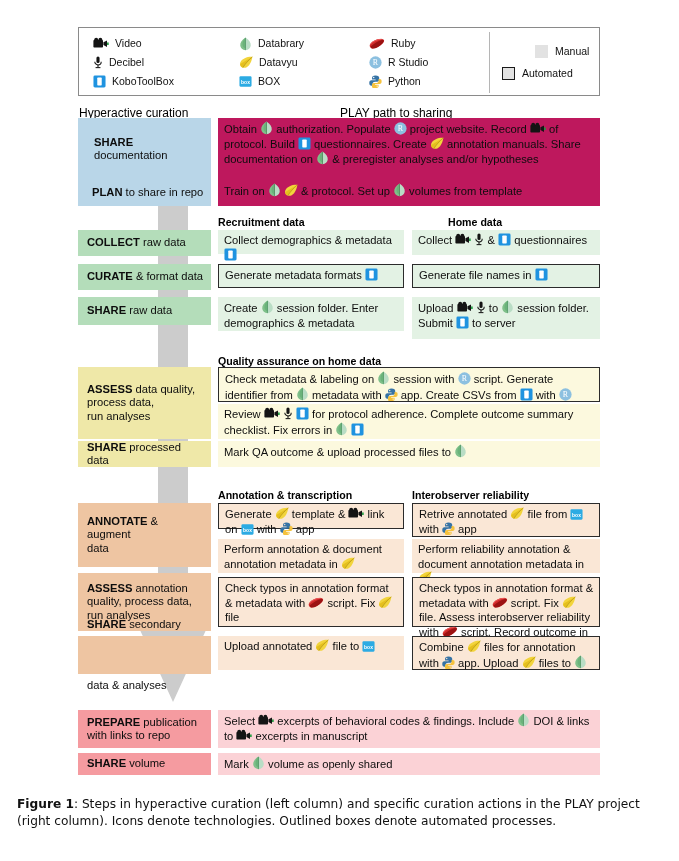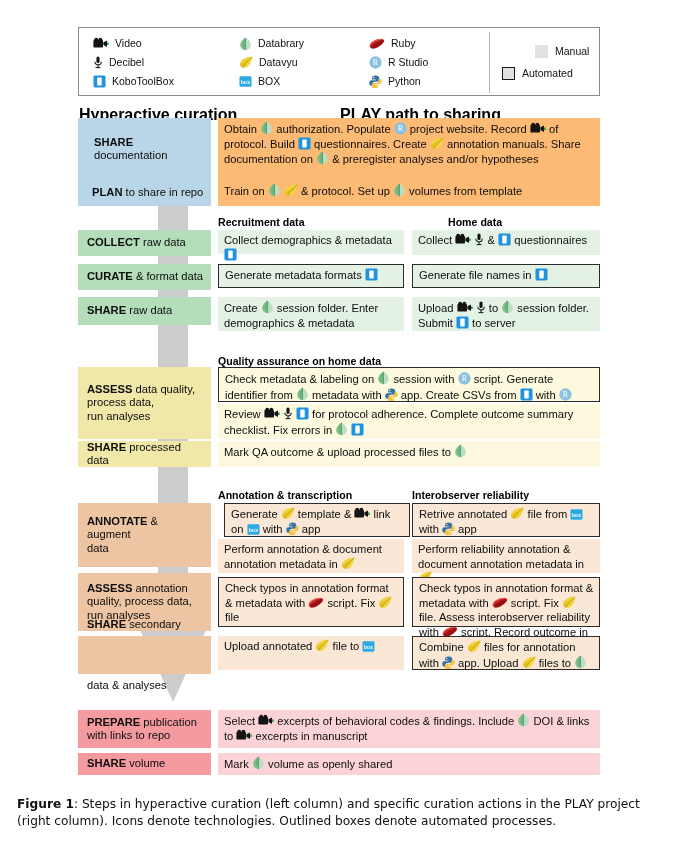--- a/index.html
+++ b/index.html
@@ -65,22 +65,22 @@
     display: inline-block;
     vertical-align: -2px;
     line-height: 0;
     flex: none;
   }
   .ico svg { display: block; }
 
   
   .col-header {
     position: absolute;
-    font-size: 16px;
-    font-weight: bold;
+    font-size: 12px;
+    font-weight: normal;
     color: #000;
   }
   #hdr-left  { left: 79px;  top: 106px; }
   #hdr-right { left: 340px; top: 106px; }
 
   
   #arrow {
     position: absolute;
     left: 140px; top: 172px;
     width: 100px; height: 540px;
@@ -116,21 +116,21 @@
     padding: 3px 5px 3px 6px;
     font-size: 11.2px;
     line-height: 14.6px;
     color: #0d0d0d;
   }
   .rcell.auto { border: 1.1px solid #2b2b2b; }
   .rcell span.tx { display: inline; }
 
   
   .c-blue   { background: #b9d6e8; }
-  .c-blue-l { background: #fdba74; }
+  .c-blue-l { background: #be185d; }
   .c-green  { background: #b4ddba; }
   .c-green-l{ background: #e3f2e4; }
   .c-yellow { background: #efe8a8; }
   .c-yellow-l{ background: #fcf9de; }
   .c-orange { background: #eec5a2; }
   .c-orange-l{ background: #fae7d6; }
   .c-pink   { background: #f59ba0; }
   .c-pink-l { background: #fbd2d6; }
 
   
@@ -384,21 +384,21 @@
       <div class="rcell c-green-l auto" style="left: 412px; top: 264px; width: 188px; height: 24px;"><span class="tx">Generate file names in </span><span class="ico"><svg width="13" height="13" viewBox="0 0 14 14">
             <rect x="0.5" y="0.5" width="13" height="13" rx="1.6" fill="#1f93e0"></rect>
             <rect x="4.6" y="2.8" width="4.8" height="8.4" rx="0.7" fill="#ffffff"></rect>
           </svg></span></div>
       <div class="rcell c-green-l" style="left: 218px; top: 297px; width: 186px; height: 34px;"><span class="tx">Create </span><span class="ico"><svg width="13" height="14" viewBox="0 0 13 15">
             <path d="M6.5 0.6 C2.3 3.4 0.6 6.4 0.9 9.3 C1.1 11.6 3.4 13.6 6.5 14.2 Z" fill="#7fc08a"></path>
             <path d="M6.5 0.6 C10.7 3.4 12.4 6.4 12.1 9.3 C11.9 11.6 9.6 13.6 6.5 14.2 Z" fill="#b9ddc5"></path>
             <path d="M6.5 0.6 C4.3 3.1 3.1 5.6 3.3 8.2 C3.4 10 4.7 11.6 6.5 12.4 Z" fill="#5aa86d" opacity="0.55"></path>
             <path d="M6.5 1 L6.5 14" stroke="#3e8a55" stroke-width="0.7" fill="none"></path>
           </svg></span><span class="tx"> session folder. Enter demographics &amp; metadata</span></div>
-      <div class="rcell c-green-l" style="left: 412px; top: 297px; width: 188px; height: 34px;"><span class="tx">Upload </span><span class="ico"><svg width="16" height="13" viewBox="0 0 20 15">
+      <div class="rcell c-green-l" style="left: 412px; top: 297px; width: 188px; height: 42px;"><span class="tx">Upload </span><span class="ico"><svg width="16" height="13" viewBox="0 0 20 15">
             <rect x="0.5" y="3" width="12" height="9.5" rx="1" fill="#141414"></rect>
             <circle cx="4" cy="2.6" r="2.4" fill="#141414"></circle>
             <circle cx="9.2" cy="2.6" r="2.4" fill="#141414"></circle>
             <polygon points="13,6 17.5,3.6 17.5,11.8 13,9.4" fill="#141414"></polygon>
             <rect x="17.6" y="6.2" width="2" height="3.2" fill="#1a9b3d"></rect>
           </svg></span><span class="tx"> </span><span class="ico"><svg width="10" height="13" viewBox="0 0 10 15">
             <rect x="3.2" y="0.6" width="3.6" height="7.6" rx="1.8" fill="#141414"></rect>
             <path d="M1.3 6.6 a3.7 3.7 0 0 0 7.4 0" fill="none" stroke="#141414" stroke-width="1.2"></path>
             <rect x="4.4" y="10.2" width="1.2" height="2.6" fill="#141414"></rect>
             <rect x="2.2" y="12.8" width="5.6" height="1.2" fill="#141414"></rect>
@@ -456,21 +456,21 @@
           </svg></span><span class="tx"> </span><span class="ico"><svg width="13" height="13" viewBox="0 0 14 14">
             <rect x="0.5" y="0.5" width="13" height="13" rx="1.6" fill="#1f93e0"></rect>
             <rect x="4.6" y="2.8" width="4.8" height="8.4" rx="0.7" fill="#ffffff"></rect>
           </svg></span></div>
       <div class="rcell c-yellow-l" style="left: 218px; top: 441px; width: 382px; height: 26px;"><span class="tx">Mark QA outcome &amp; upload processed files to </span><span class="ico"><svg width="13" height="14" viewBox="0 0 13 15">
             <path d="M6.5 0.6 C2.3 3.4 0.6 6.4 0.9 9.3 C1.1 11.6 3.4 13.6 6.5 14.2 Z" fill="#7fc08a"></path>
             <path d="M6.5 0.6 C10.7 3.4 12.4 6.4 12.1 9.3 C11.9 11.6 9.6 13.6 6.5 14.2 Z" fill="#b9ddc5"></path>
             <path d="M6.5 0.6 C4.3 3.1 3.1 5.6 3.3 8.2 C3.4 10 4.7 11.6 6.5 12.4 Z" fill="#5aa86d" opacity="0.55"></path>
             <path d="M6.5 1 L6.5 14" stroke="#3e8a55" stroke-width="0.7" fill="none"></path>
           </svg></span></div>
-      <div class="rcell c-orange-l auto" style="left: 224px; top: 503px; width: 186px; height: 34px;"><span class="tx">Generate </span><span class="ico"><svg width="14" height="13" viewBox="0 0 15 14">
+      <div class="rcell c-orange-l auto" style="left: 218px; top: 503px; width: 186px; height: 26px;"><span class="tx">Generate </span><span class="ico"><svg width="14" height="13" viewBox="0 0 15 14">
             <path d="M14.4 0.8 C9 0.4 3.6 2.6 1.6 6.4 C0.3 8.8 1.4 11.5 3.9 12.4 C7.9 13.8 12.8 10.4 14.4 0.8 Z" fill="#f2d43c"></path>
             <path d="M14.4 0.8 C10 4.4 6.4 8.2 3.9 12.4 C2.2 11.8 1.1 10.4 1.3 8.6 Z" fill="#e0b814" opacity="0.75"></path>
             <path d="M14.3 1 C10 4.8 6.4 8.6 4.1 12.6" stroke="#a98b10" stroke-width="0.7" fill="none"></path>
           </svg></span><span class="tx"> template &amp; </span><span class="ico"><svg width="16" height="13" viewBox="0 0 20 15">
             <rect x="0.5" y="3" width="12" height="9.5" rx="1" fill="#141414"></rect>
             <circle cx="4" cy="2.6" r="2.4" fill="#141414"></circle>
             <circle cx="9.2" cy="2.6" r="2.4" fill="#141414"></circle>
             <polygon points="13,6 17.5,3.6 17.5,11.8 13,9.4" fill="#141414"></polygon>
             <rect x="17.6" y="6.2" width="2" height="3.2" fill="#1a9b3d"></rect>
           </svg></span><span class="tx"> link on </span><span class="ico"><svg width="13" height="11" viewBox="0 0 14 12">

